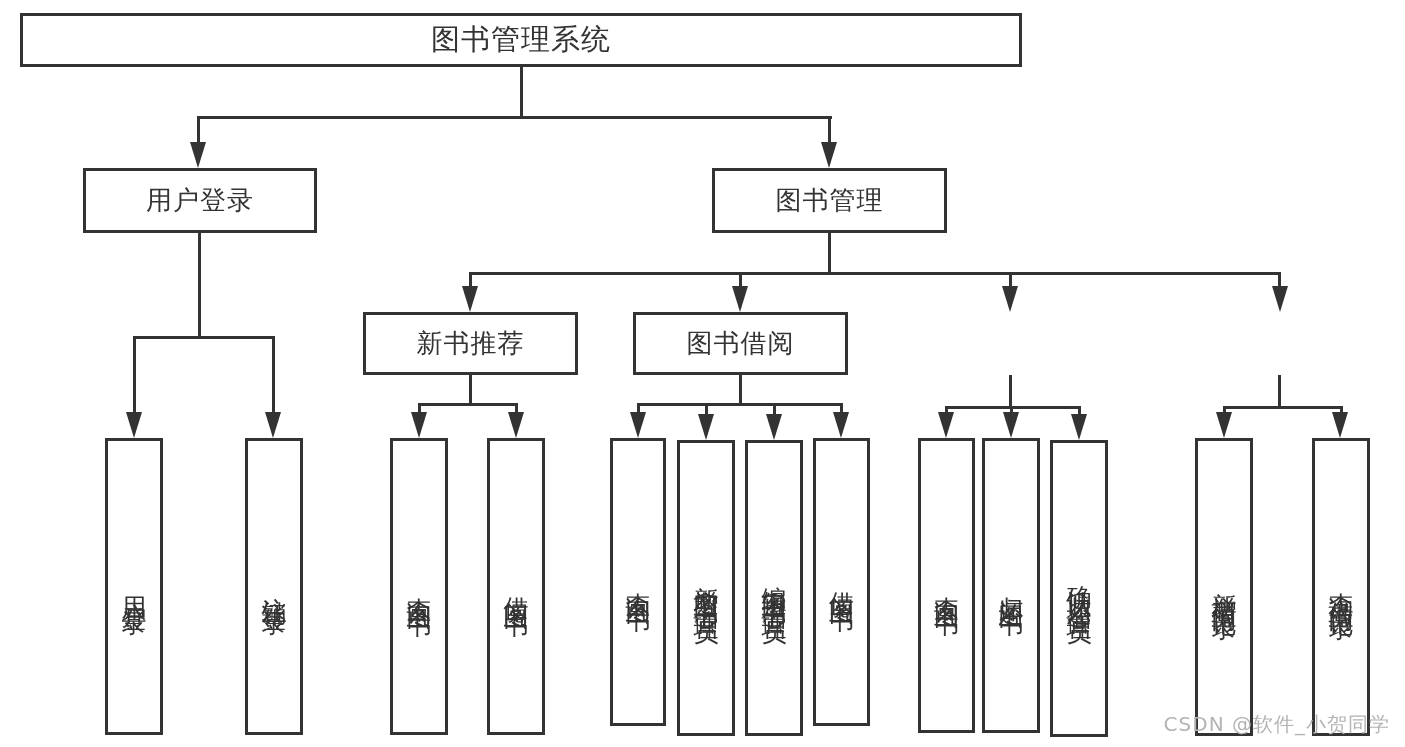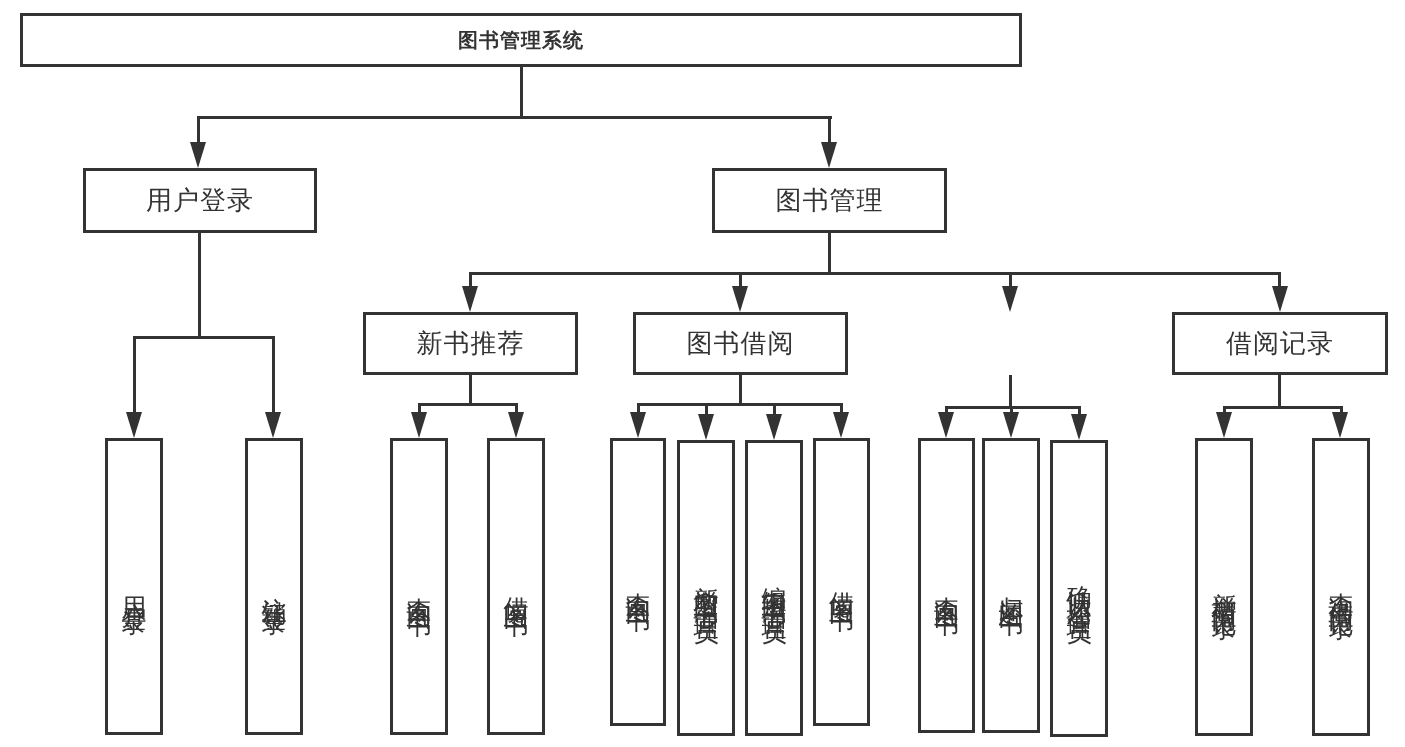--- a/index.html
+++ b/index.html
@@ -8,21 +8,21 @@
     font-family:"DejaVu Sans",sans-serif; color:var(--text-color,#333);
     overflow:hidden;
   }
   .box {
     position:absolute; box-sizing:border-box; background:#fff;
     border:3px solid var(--line-color,#333);
     display:flex; align-items:center; justify-content:center;
     font-size:26px; letter-spacing:1px; color:var(--text-color,#333);
     white-space:nowrap;
   }
-  .root-box { font-size:20px;font-weight:bold; }
+  .root-box { font-size:29px; }
   .vbox {
     position:absolute; box-sizing:border-box; background:#fff;
     border:3px solid var(--line-color,#333);
     display:flex; align-items:center; justify-content:center;
     writing-mode:vertical-rl; text-orientation:mixed;
     font-size:25px; letter-spacing:5px; color:var(--text-color,#333);
   }
   .hline, .vline { position:absolute; background:var(--line-color,#333); }
   .hline { height:3px; }
   .vline { width:3px; }
@@ -111,36 +111,34 @@
   <div class="box" style="left:363px;top:312px;width:215px;height:63px;">
     <span>新书推荐</span>
   </div>
 
   <div class="box" style="left:712px;top:168px;width:235px;height:65px;">
     <span>图书管理</span>
   </div>
   <div class="box" style="left:633px;top:312px;width:215px;height:63px;">
     <span>图书借阅</span>
   </div>
-  <div class="box" style="left:1172px;top:312px;width:216px;height:63px;">
-    <span>借阅记录</span>
-  </div>
 
   <div class="vbox" style="left:105px;top:438px;width:58px;height:297px;">用户登录</div>
   <div class="vbox" style="left:245px;top:438px;width:58px;height:297px;">注销登录</div>
 
   <div class="vbox" style="left:390px;top:438px;width:58px;height:297px;">查询图书</div>
   <div class="vbox" style="left:487px;top:438px;width:58px;height:297px;">借阅图书</div>
 
   <div class="vbox" style="left:610px;top:438px;width:56px;height:288px;">查询图书</div>
   <div class="vbox" style="left:677px;top:440px;width:58px;height:296px;">新增图书（管理员）</div>
   <div class="vbox" style="left:745px;top:440px;width:58px;height:296px;">编辑图书（管理员）</div>
   <div class="vbox" style="left:813px;top:438px;width:57px;height:288px;">借阅图书</div>
 
   <div class="vbox" style="left:918px;top:438px;width:57px;height:295px;">查询图书</div>
   <div class="vbox" style="left:982px;top:438px;width:58px;height:295px;">归还图书</div>
   <div class="vbox" style="left:1050px;top:440px;width:58px;height:297px;">确认归还（管理员）</div>
 
   <div class="vbox" style="left:1195px;top:438px;width:58px;height:298px;">新增借阅记录</div>
   <div class="vbox" style="left:1312px;top:438px;width:58px;height:298px;">查询借阅记录</div>
 
+  <div class="watermark">CSDN @软件_小贺同学</div>
 
 </div>
 
 </body></html>

